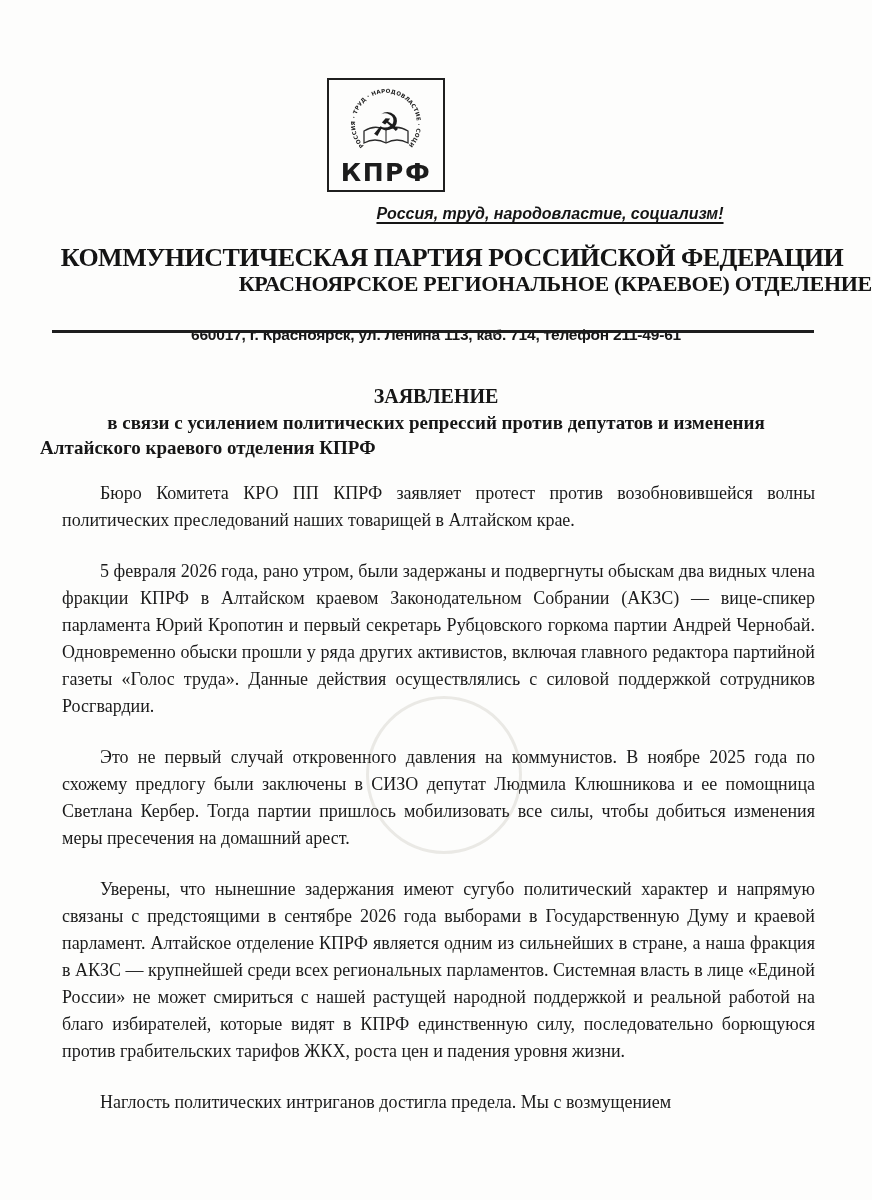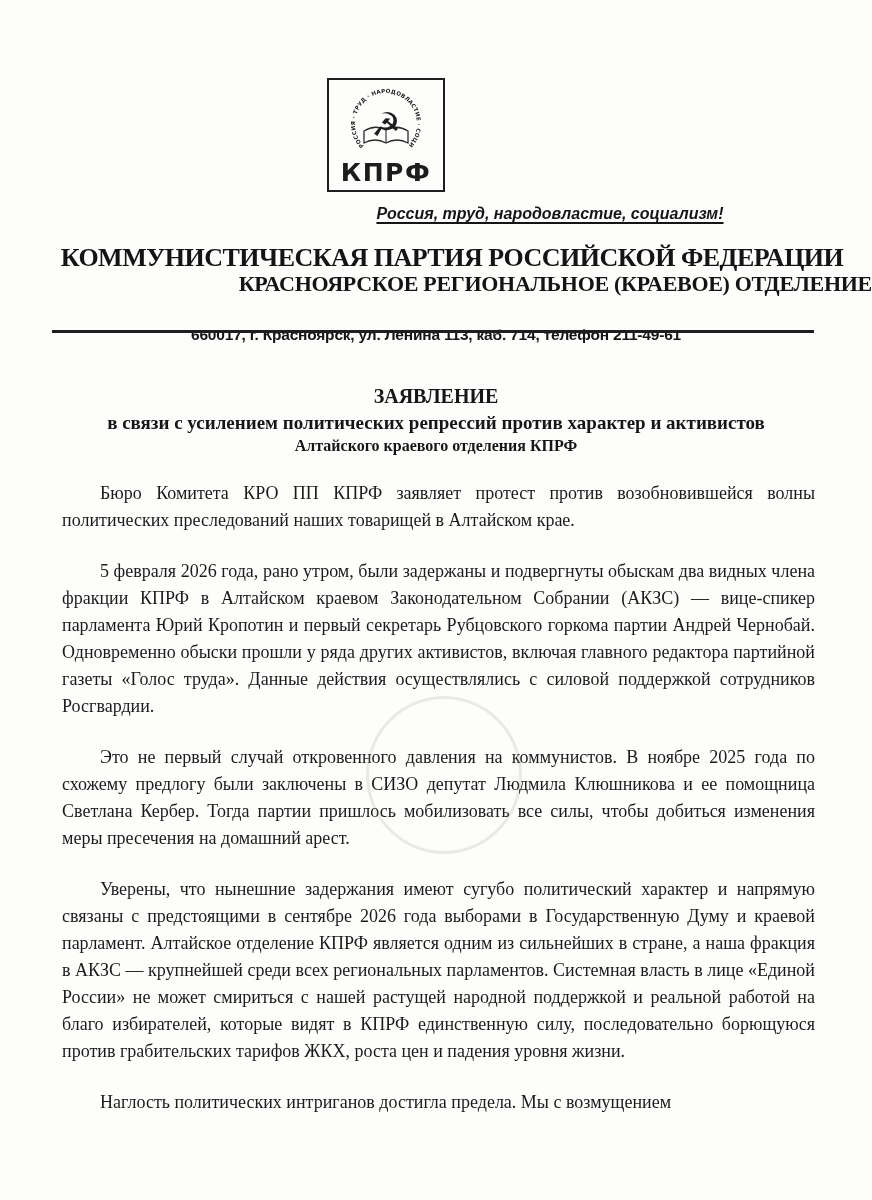--- a/index.html
+++ b/index.html
@@ -66,22 +66,22 @@
     color:#161616;
   }
   .doc-subtitle1 {
     position:absolute; left:40px; top:412px; width:792px;
     text-align:center;
     font-weight:bold; font-size:19px;
     color:#161616;
   }
   .doc-subtitle2 {
     position:absolute; left:40px; top:437px; width:792px;
-    text-align:center;
-    font-weight:bold; font-size:16px;
+    text-align:left;
+    font-weight:bold; font-size:19px;
     color:#161616;
   }
   
   .body-text {
     position:absolute; left:62px; top:480px; width:753px;
     font-size:18px; line-height:27px;
     text-align:justify;
     color:#1b1b1b;
   }
   .body-text p { margin:0 0 24px 0; text-indent:38px; }
@@ -125,21 +125,21 @@
   <div class="org-line1">КОММУНИСТИЧЕСКАЯ ПАРТИЯ РОССИЙСКОЙ ФЕДЕРАЦИИ</div>
 
   <div class="org-line2">КРАСНОЯРСКОЕ РЕГИОНАЛЬНОЕ (КРАЕВОЕ) ОТДЕЛЕНИЕ</div>
 
   <div class="address-line">660017, г. Красноярск, ул. Ленина 113, каб. 714, телефон 211-49-61</div>
 
   <div class="head-rule"></div>
 
   <div class="doc-title">ЗАЯВЛЕНИЕ</div>
 
-  <div class="doc-subtitle1">в связи с усилением политических репрессий против характер и активистов</div>
+  <div class="doc-subtitle1">в связи с усилением политических репрессий против депутатов и изменения</div>
 
   <div class="doc-subtitle2">Алтайского краевого отделения КПРФ</div>
 
   <div class="body-text">
     <p>Бюро Комитета КРО ПП КПРФ заявляет протест против возобновившейся волны политических преследований наших товарищей в Алтайском крае.</p>
     <p>5 февраля 2026 года, рано утром, были задержаны и подвергнуты обыскам два видных члена фракции КПРФ в Алтайском краевом Законодательном Собрании (АКЗС) — вице-спикер парламента Юрий Кропотин и первый секретарь Рубцовского горкома партии Андрей Чернобай. Одновременно обыски прошли у ряда других активистов, включая главного редактора партийной газеты «Голос труда». Данные действия осуществлялись с силовой поддержкой сотрудников Росгвардии.</p>
     <p>Это не первый случай откровенного давления на коммунистов. В ноябре 2025 года по схожему предлогу были заключены в СИЗО депутат Людмила Клюшникова и ее помощница Светлана Кербер. Тогда партии пришлось мобилизовать все силы, чтобы добиться изменения меры пресечения на домашний арест.</p>
     <p>Уверены, что нынешние задержания имеют сугубо политический характер и напрямую связаны с предстоящими в сентябре 2026 года выборами в Государственную Думу и краевой парламент. Алтайское отделение КПРФ является одним из сильнейших в стране, а наша фракция в АКЗС — крупнейшей среди всех региональных парламентов. Системная власть в лице «Единой России» не может смириться с нашей растущей народной поддержкой и реальной работой на благо избирателей, которые видят в КПРФ единственную силу, последовательно борющуюся против грабительских тарифов ЖКХ, роста цен и падения уровня жизни.</p>
     <p>Наглость политических интриганов достигла предела. Мы с возмущением</p>
   </div>

